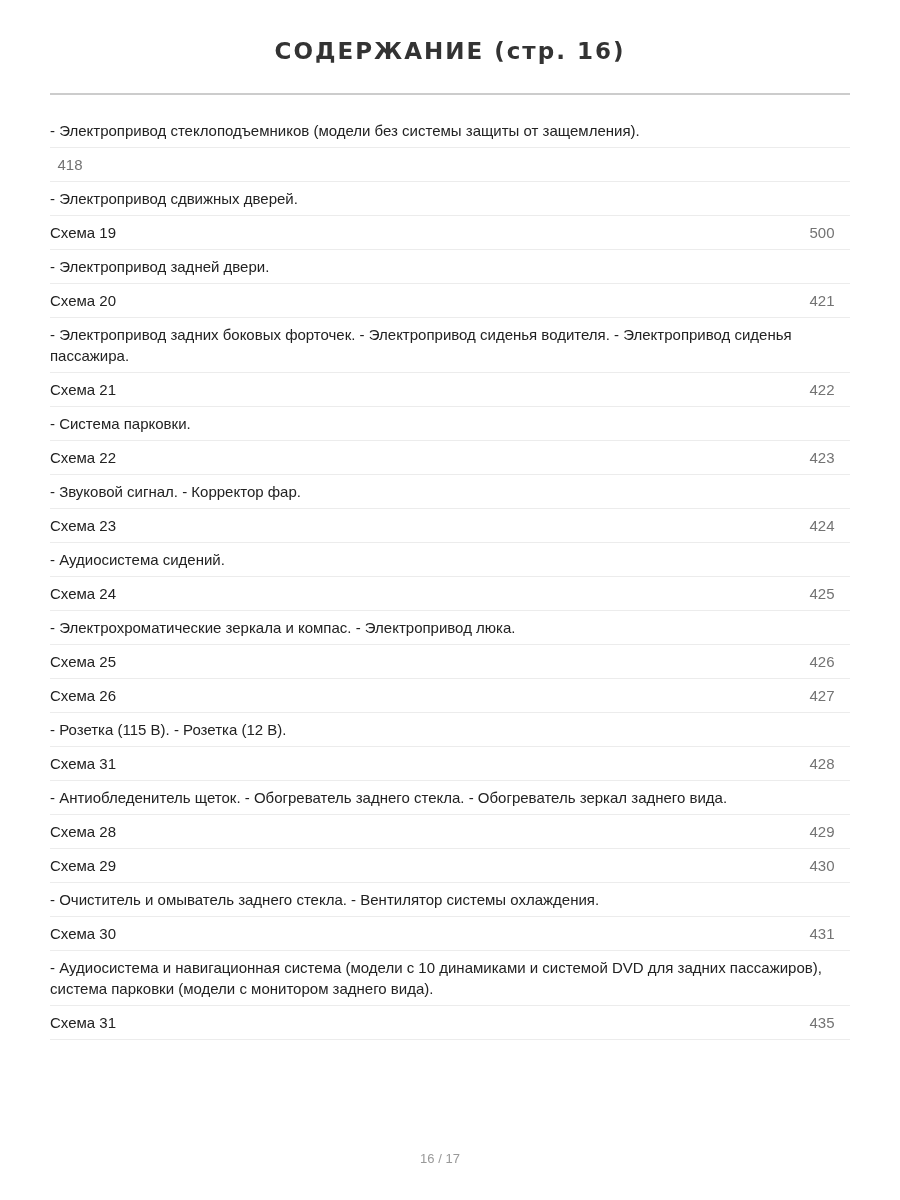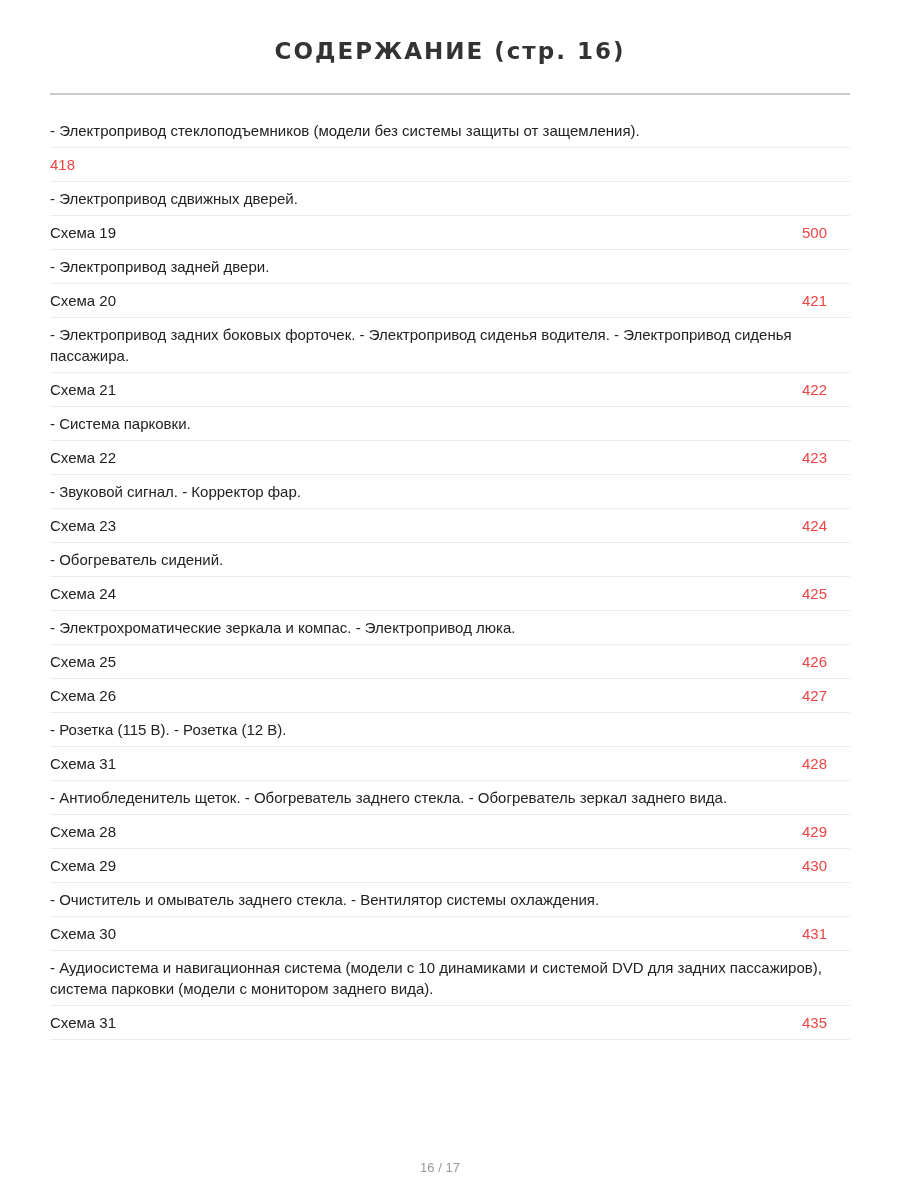--- a/index.html
+++ b/index.html
@@ -4,22 +4,22 @@
 <style>
   html, body { margin:0; padding:0; background:#ffffff; }
   body { width:900px; height:1200px; position:relative; font-family:"Liberation Sans", sans-serif; color:#222; overflow:hidden; }
   .title { position:absolute; top:38px; left:0; width:900px; text-align:center; font-family:"DejaVu Sans", sans-serif; font-weight:bold; font-size:23px; letter-spacing:2px; color:#333; }
   .rule { position:absolute; top:93px; left:50px; width:800px; height:2px; background:#cccccc; }
   .list { position:absolute; top:114px; left:50px; width:800px; }
   .row { display:flex; justify-content:space-between; align-items:flex-start; border-bottom:1px solid #ececec; font-size:15px; line-height:21px; padding:6px 0 6px 0; box-sizing:border-box; }
   .row.desc { min-height:34px; }
   .row.scheme { height:34px; }
   .row .text { flex:1; padding-right:20px; }
-  .row .page { color:#ef4444; width:40px; text-align:left; padding-right:8px; }
-  .footer { position:absolute; top:1151px; left:0; width:880px; text-align:center; font-size:13px; color:#999;margin-top:9px; }
+  .row .page { color:#737373; width:40px; text-align:center; padding-right:8px; }
+  .footer { position:absolute; top:1151px; left:0; width:880px; text-align:center; font-size:13px; color:#999; }
 </style>
 </head>
 <body>
 
 <div class="title">СОДЕРЖАНИЕ (стр. 16)</div>
 <div class="rule"></div>
 
 <div class="list">
   <div class="row desc">
       <span class="text">- Электропривод стеклоподъемников (модели без системы защиты от защемления).</span>
@@ -56,21 +56,21 @@
       <span class="page">423</span>
     </div>
   <div class="row desc">
       <span class="text">- Звуковой сигнал. - Корректор фар.</span>
     </div>
   <div class="row scheme">
       <span class="text">Схема 23</span>
       <span class="page">424</span>
     </div>
   <div class="row desc">
-      <span class="text">- Обогреватель сидений.</span>
+      <span class="text">- Аудиосистема сидений.</span>
     </div>
   <div class="row scheme">
       <span class="text">Схема 24</span>
       <span class="page">425</span>
     </div>
   <div class="row desc">
       <span class="text">- Электрохроматические зеркала и компас. - Электропривод люка.</span>
     </div>
   <div class="row scheme">
       <span class="text">Схема 25</span>

